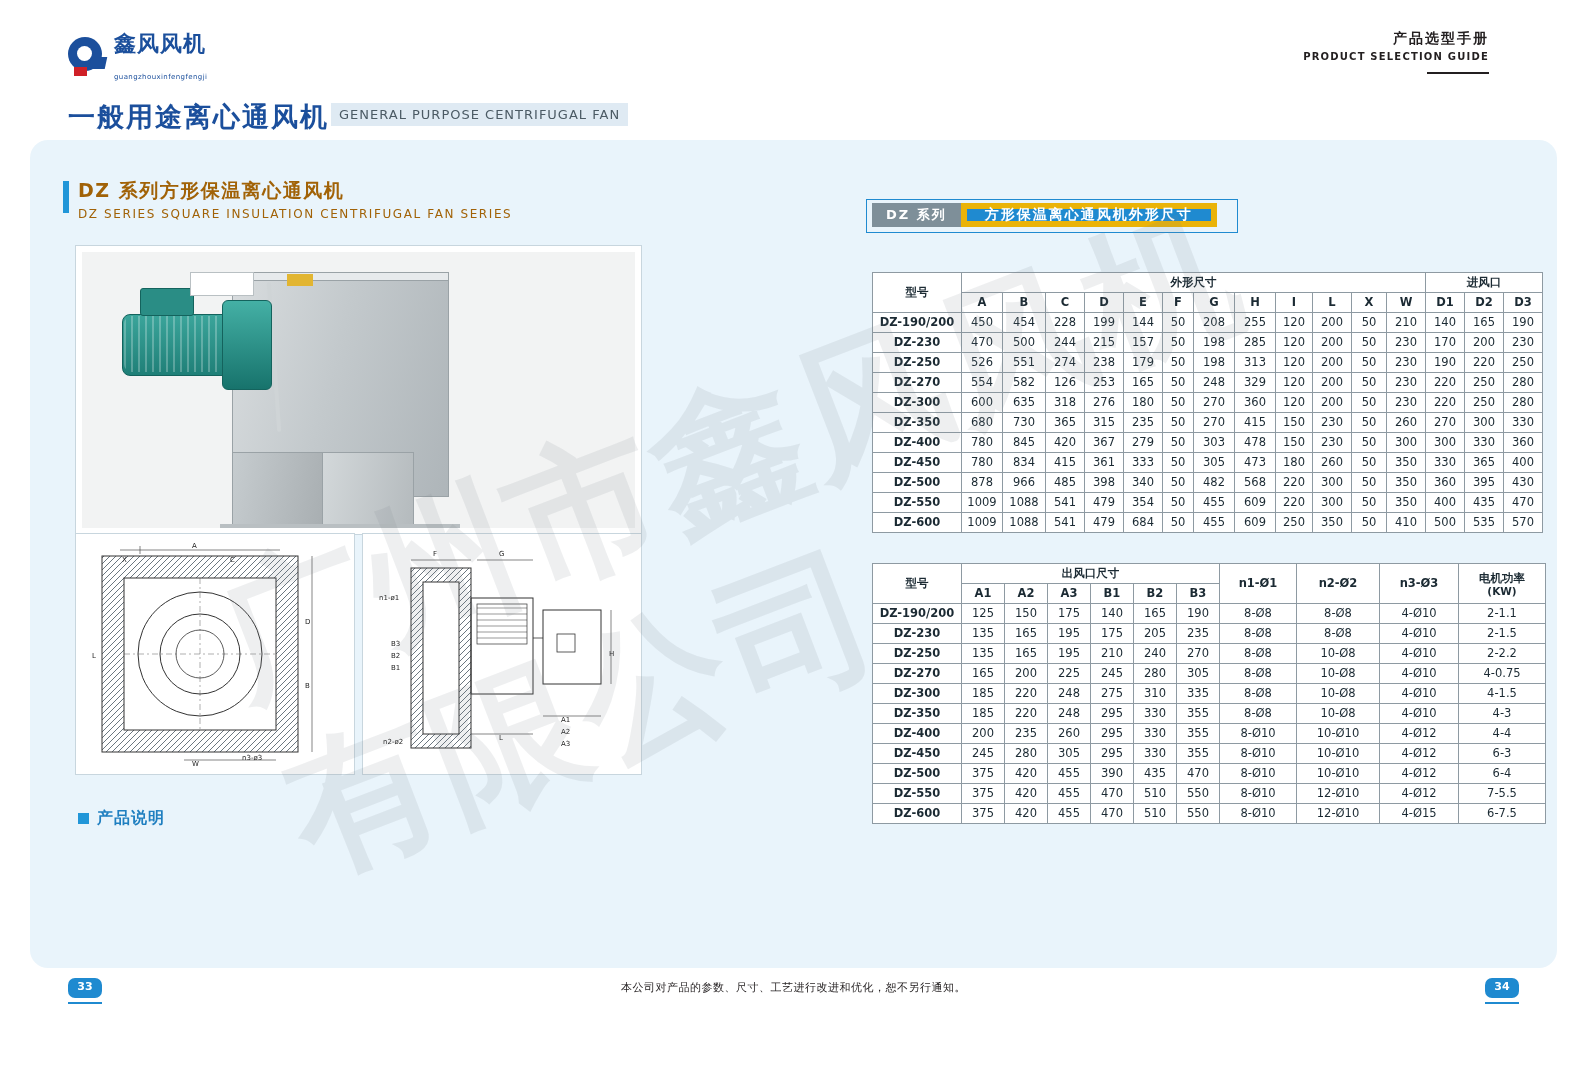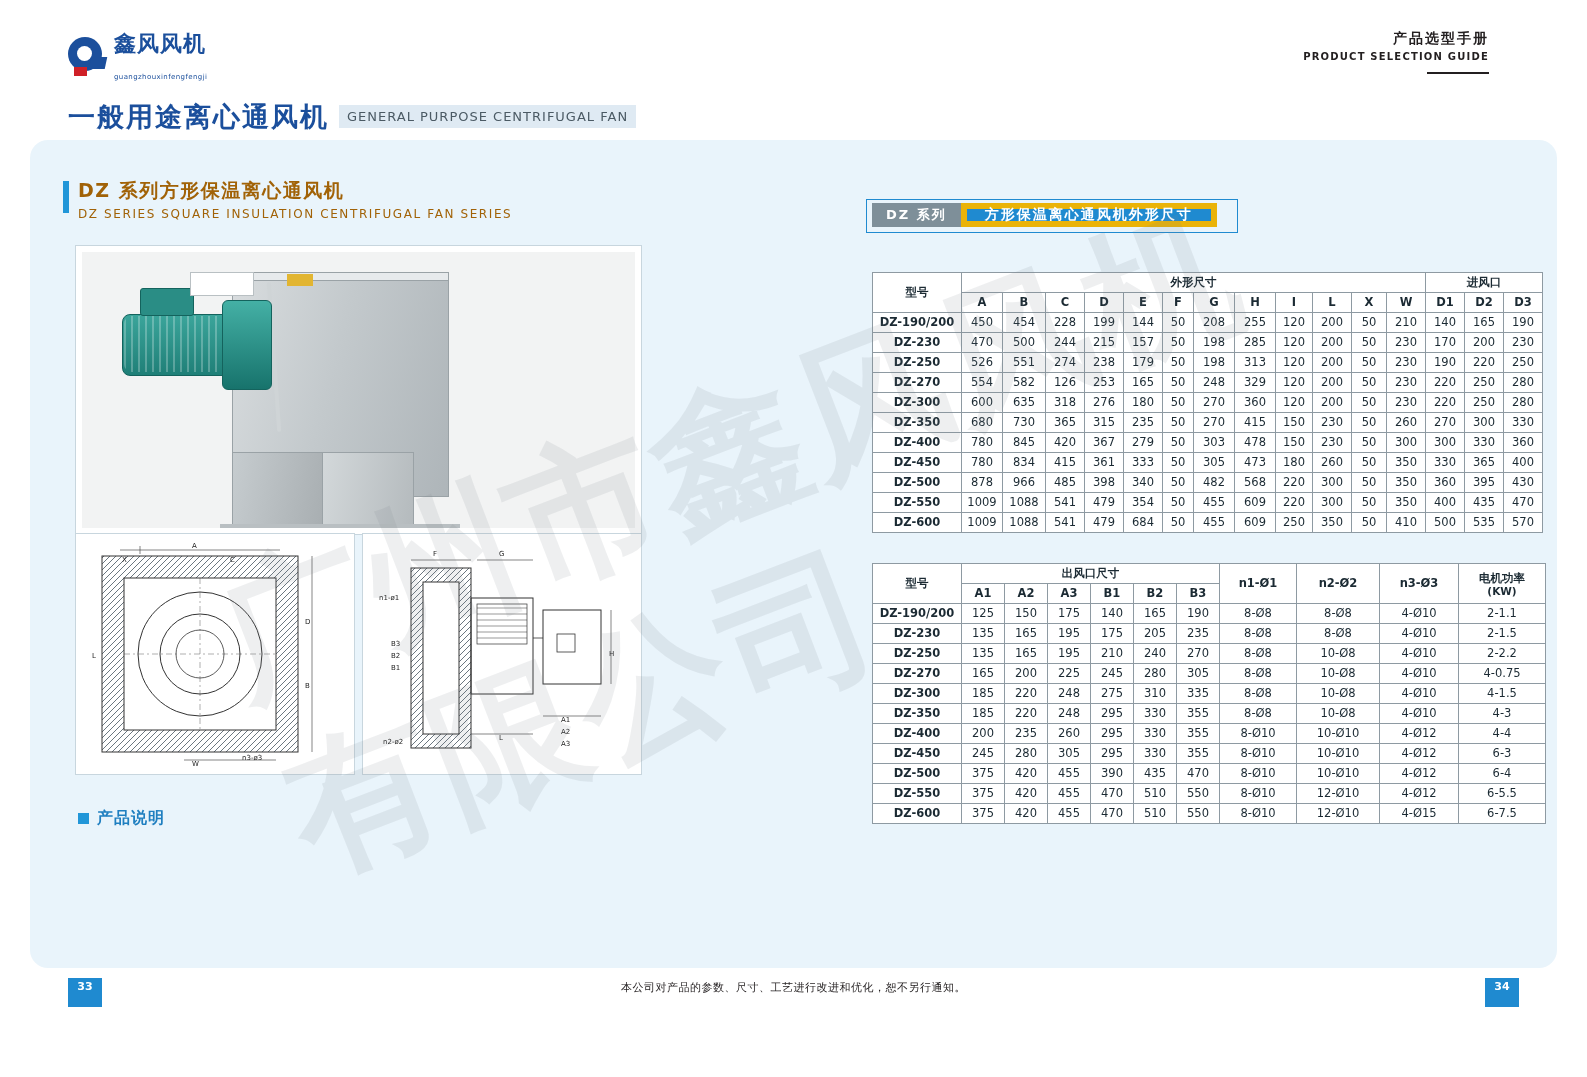--- a/index.html
+++ b/index.html
@@ -19,21 +19,21 @@
   .logo-mark .dot{position:absolute;left:9px;top:9px;width:15px;height:15px;border-radius:50%;background:#fff;}
   .logo-mark .tail{position:absolute;left:22px;top:20px;width:16px;height:12px;background:#1b4f9c;transform:skewX(-12deg);}
   .logo-mark .red{position:absolute;left:6px;top:30px;width:13px;height:9px;background:#cf2027;}
   .logo-txt-cn{font-size:22px;font-weight:bold;color:#1b4f9c;letter-spacing:1px;line-height:1;}
   .logo-txt-en{font-size:7px;color:#1b4f9c;letter-spacing:.4px;margin-top:18px;}
   .hdr-right{position:absolute;right:68px;top:30px;text-align:right;}
   .hdr-right .cn{font-size:14px;font-weight:bold;color:#231f20;letter-spacing:2px;}
   .hdr-right .en{font-size:10px;font-weight:bold;color:#231f20;letter-spacing:1.2px;margin-top:3px;}
   .hdr-rule{position:absolute;right:68px;top:72px;width:62px;height:2px;background:#231f20;}
 
-  .title-bar{position:absolute;left:68px;top:103px;display:flex;align-items:center;gap:10px;}
+  .title-bar{position:absolute;left:68px;top:103px;display:flex;align-items:flex-start;gap:2px;}
   .title-cn{font-size:27px;font-weight:bold;color:#1b4f9c;letter-spacing:2px;line-height:1;}
   .title-en{background:#dfeaf3;color:#4b5a64;font-size:13px;letter-spacing:1px;padding:4px 8px 4px 8px;}
 
   
   .panel{position:absolute;left:30px;top:140px;width:1527px;height:828px;background:#e9f4fb;border-radius:18px;}
 
   .sec-head{position:absolute;left:78px;top:178px;}
   .sec-bar{position:absolute;left:-15px;top:3px;width:6px;height:32px;background:#2196d8;}
   .sec-cn{font-size:19px;font-weight:bold;color:#a16207;letter-spacing:1.5px;line-height:1.3;}
   .sec-en{font-size:12px;color:#a16207;letter-spacing:1.6px;margin-top:4px;}
@@ -78,21 +78,21 @@
   .t2{position:absolute;left:872px;top:563px;}
   .t1 th,.t2 th{font-weight:bold;background:#fff;}
   .t1 td.model,.t2 td.model{font-weight:bold;}
 
   .watermark{position:absolute;left:255px;top:330px;width:1180px;height:560px;pointer-events:none;
     font-size:150px;font-weight:bold;color:rgba(120,130,140,.13);
     transform:rotate(-21deg);letter-spacing:4px;line-height:1.25;
     font-family:"DejaVu Sans","Liberation Sans",sans-serif;}
 
   
-  .pg{position:absolute;top:978px;width:34px;height:29px;background:#1f8ad0;color:#fff;font-size:11px;font-weight:bold;text-align:center;line-height:17px;}
+  .pg{position:absolute;top:978px;width:34px;height:20px;background:#1f8ad0;color:#fff;font-size:11px;font-weight:bold;text-align:center;line-height:17px;border-radius:7px;}
   .pg.l{left:68px;}
   .pg.r{right:68px;}
   .pg-rule{position:absolute;top:1002px;width:34px;height:2px;background:#1f8ad0;}
   .pg-rule.l{left:68px;}
   .pg-rule.r{right:68px;}
   .foot-note{position:absolute;left:0;right:0;top:980px;text-align:center;font-size:11px;color:#231f20;letter-spacing:.5px;}
 </style>
 </head>
 <body>
 
@@ -591,21 +591,21 @@
           <td class="model">DZ-550</td>
           <td>375</td>
           <td>420</td>
           <td>455</td>
           <td>470</td>
           <td>510</td>
           <td>550</td>
           <td>8-Ø10</td>
           <td>12-Ø10</td>
           <td>4-Ø12</td>
-          <td>6-5.5</td>
+          <td>7-5.5</td>
         </tr>
         <tr>
           <td class="model">DZ-600</td>
           <td>375</td>
           <td>420</td>
           <td>455</td>
           <td>470</td>
           <td>510</td>
           <td>550</td>
           <td>8-Ø10</td>

